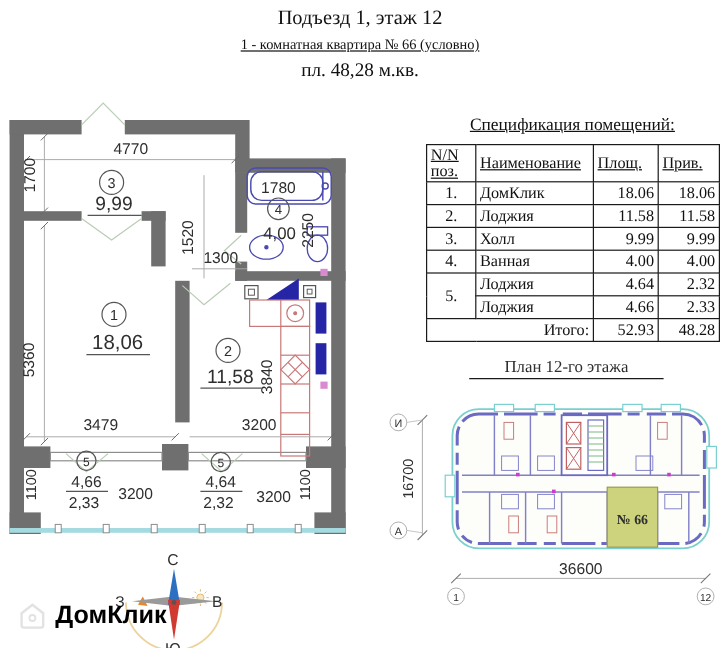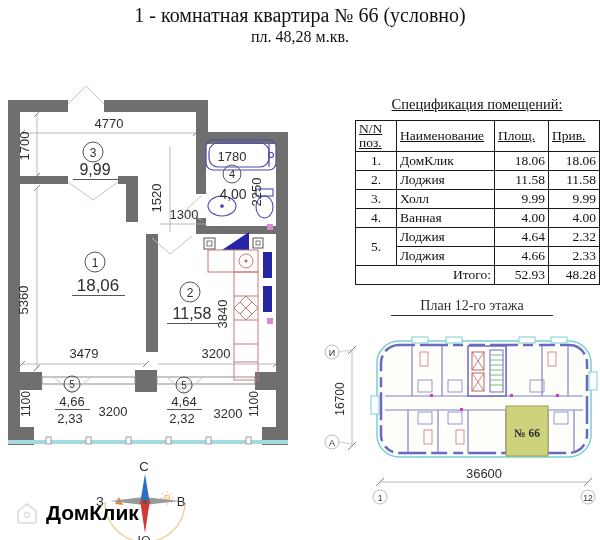--- a/index.html
+++ b/index.html
@@ -1,21 +1,21 @@
 <!DOCTYPE html>
 <html><head>
 <meta charset="utf-8">
 <style>
   html,body{margin:0;padding:0;background:#fff;}
   #canvas{position:relative;width:600px;height:540px;background:#fff;overflow:hidden;
           font-family:"Liberation Serif","DejaVu Serif",serif;color:#111;}
   
   .hdr{position:absolute;left:0;top:4px;width:600px;text-align:center;line-height:22px;}
   .hdr .l1{font-size:17px;}
-  .hdr .l2{font-size:20px;}
+  .hdr .l2{font-size:12px;text-decoration:underline;}
   .hdr .l3{font-size:16px;}
   
   .spec{position:absolute;left:355px;top:96px;width:244px;}
   .spec-title{font-size:14.5px;text-align:center;text-decoration:underline;margin-bottom:7px;}
   table.spec-t{border-collapse:collapse;width:244px;table-layout:fixed;}
   table.spec-t th,table.spec-t td{border:1px solid #1a1a1a;font-size:13.5px;font-weight:normal;
       padding:0 3px;height:18px;overflow:hidden;white-space:nowrap;}
   table.spec-t th{height:30px;text-align:left;line-height:14px;text-decoration:underline;}
   td.pos{text-align:center;}
   td.name{text-align:left;padding-left:6px;}
@@ -26,20 +26,21 @@
       color:#000000;font-family:"Liberation Sans",sans-serif;font-size:21px;font-weight:bold;}
   svg text{font-family:"Liberation Sans",sans-serif;fill:#2e2e2e;}
   svg text.serif{font-family:"Liberation Serif","DejaVu Serif",serif;}
 </style>
 </head>
 <body>
 
 <div id="canvas">
 
   <div class="hdr">
+    <div class="l1">Подъезд 1, этаж 12</div>
     <div class="l2">1 - комнатная квартира № 66 (условно)</div>
     <div class="l3">пл. 48,28 м.кв.</div>
   </div>
 
   <svg width="600" height="540" viewBox="0 0 600 540" style="position:absolute;left:0;top:0;">
 
     <g>
 
       <g fill="#6f6f6f">
         <rect x="8" y="100" width="12" height="345"></rect>

